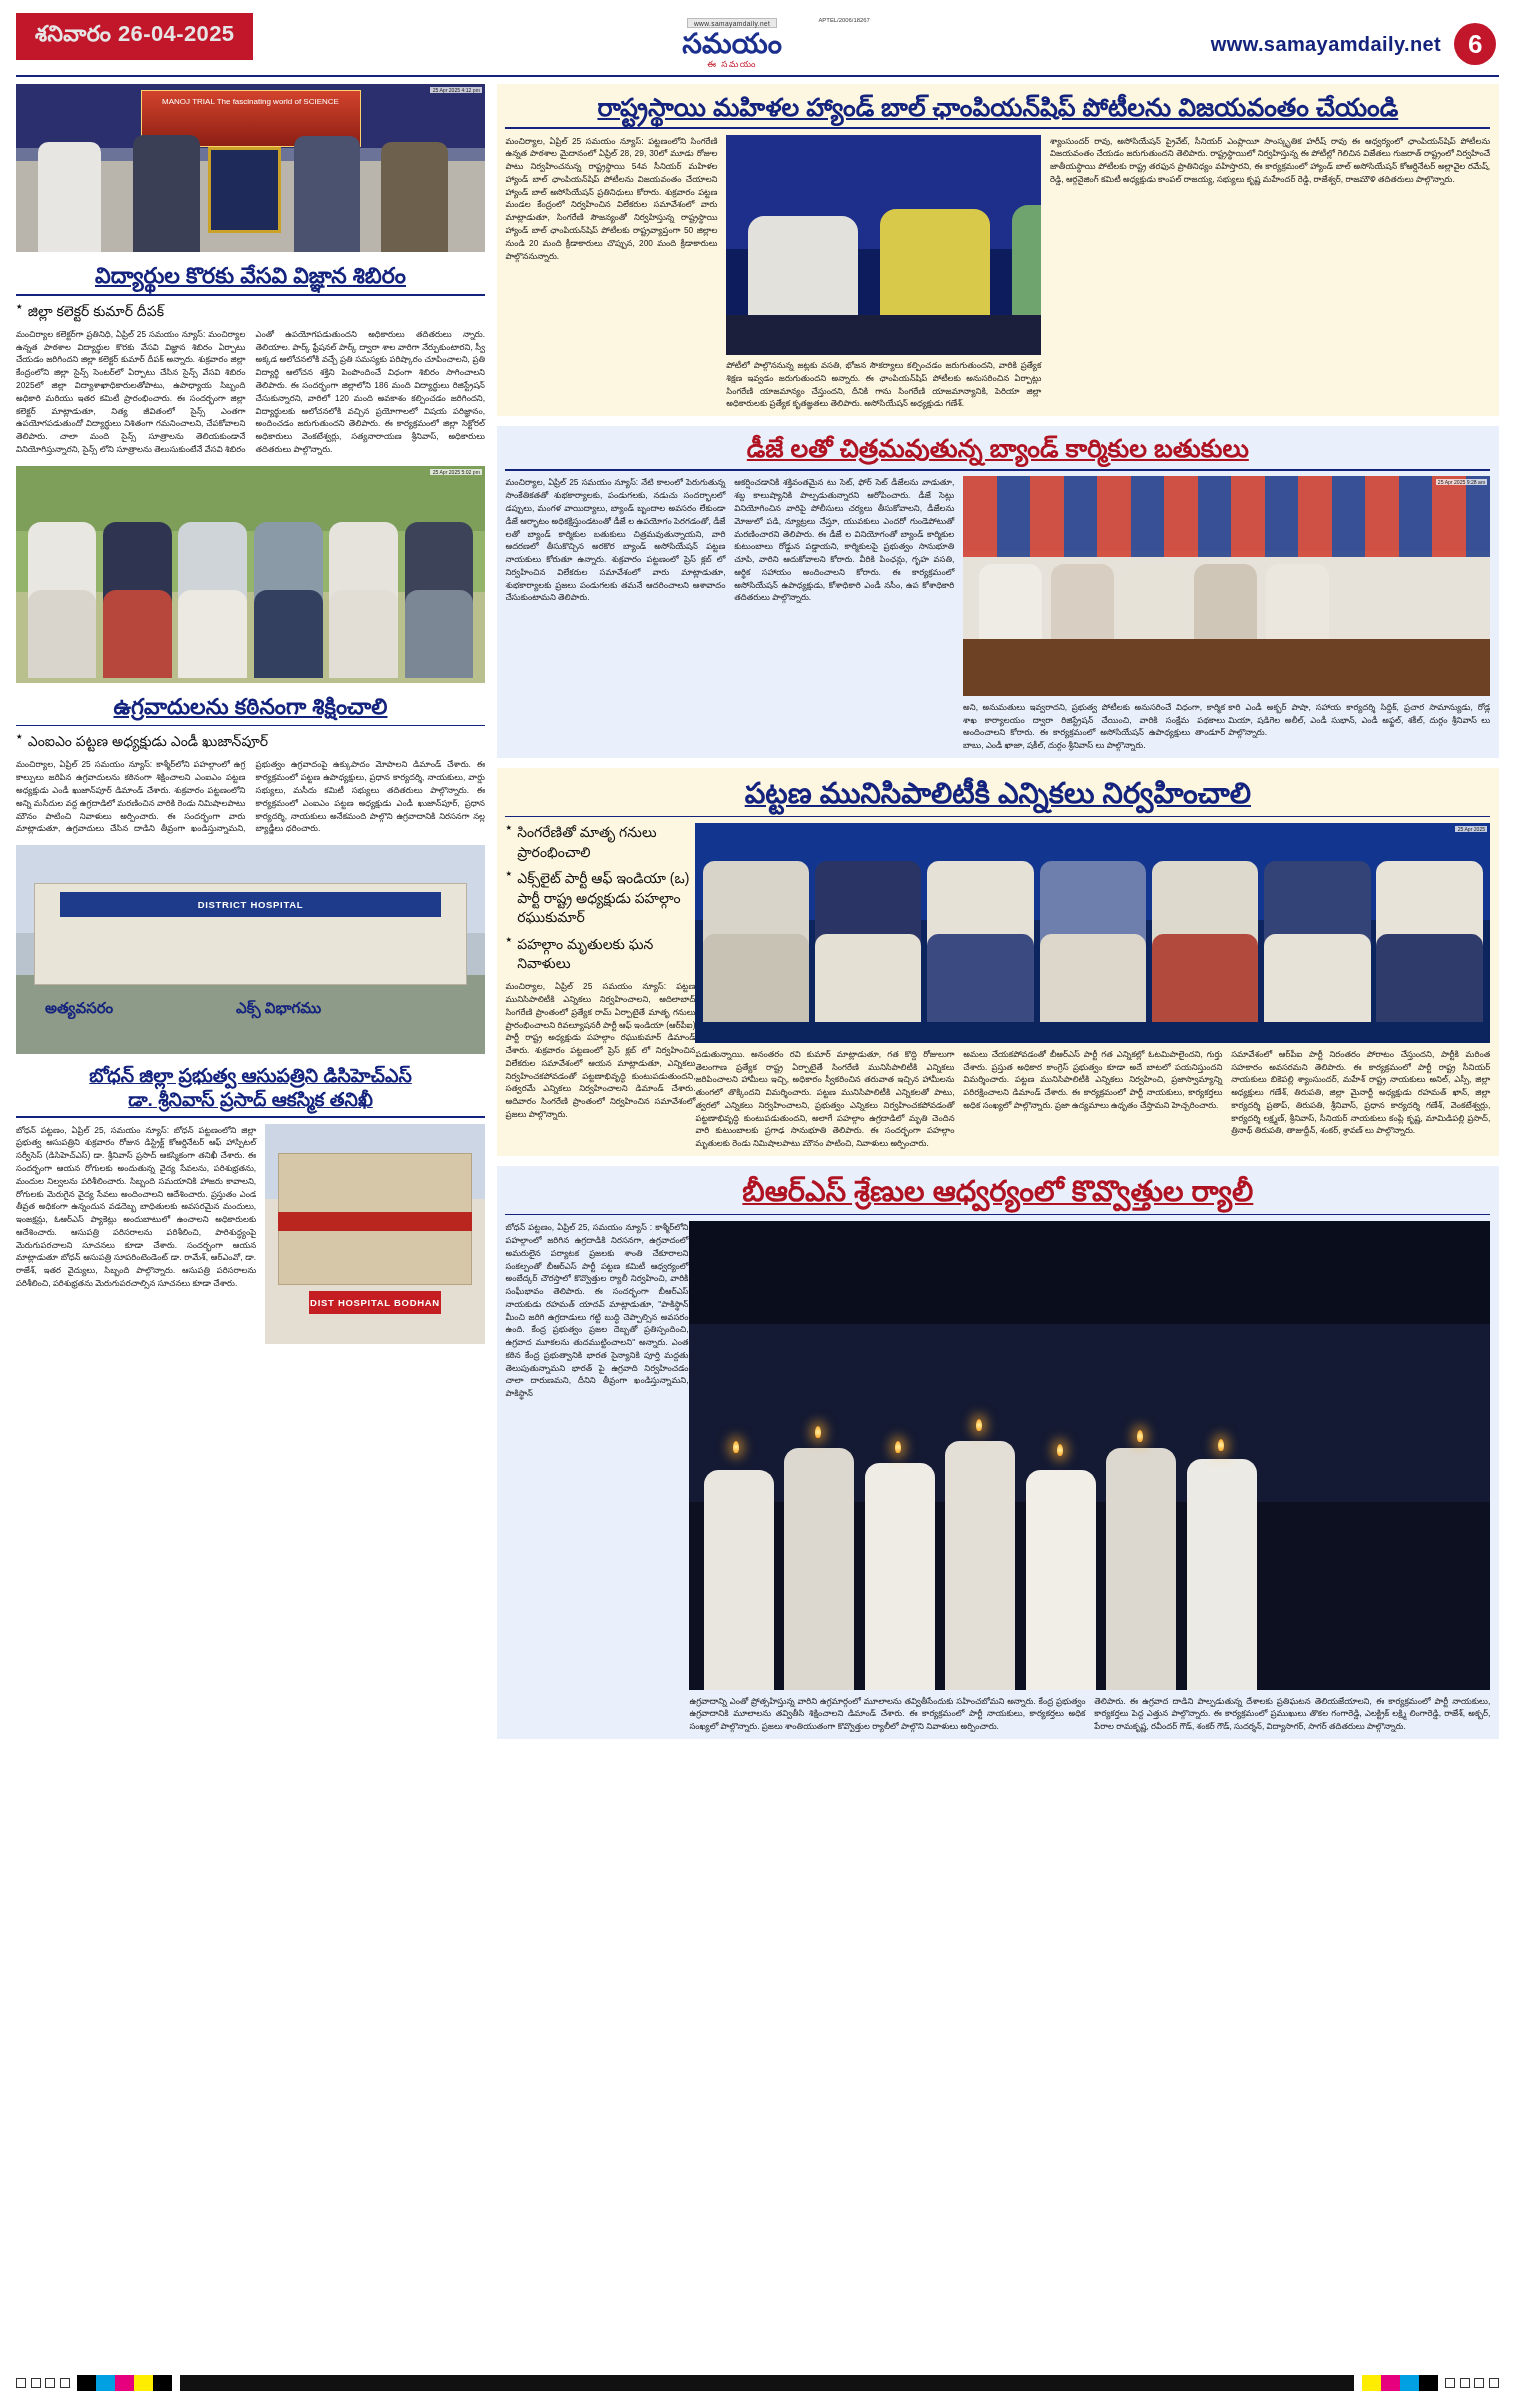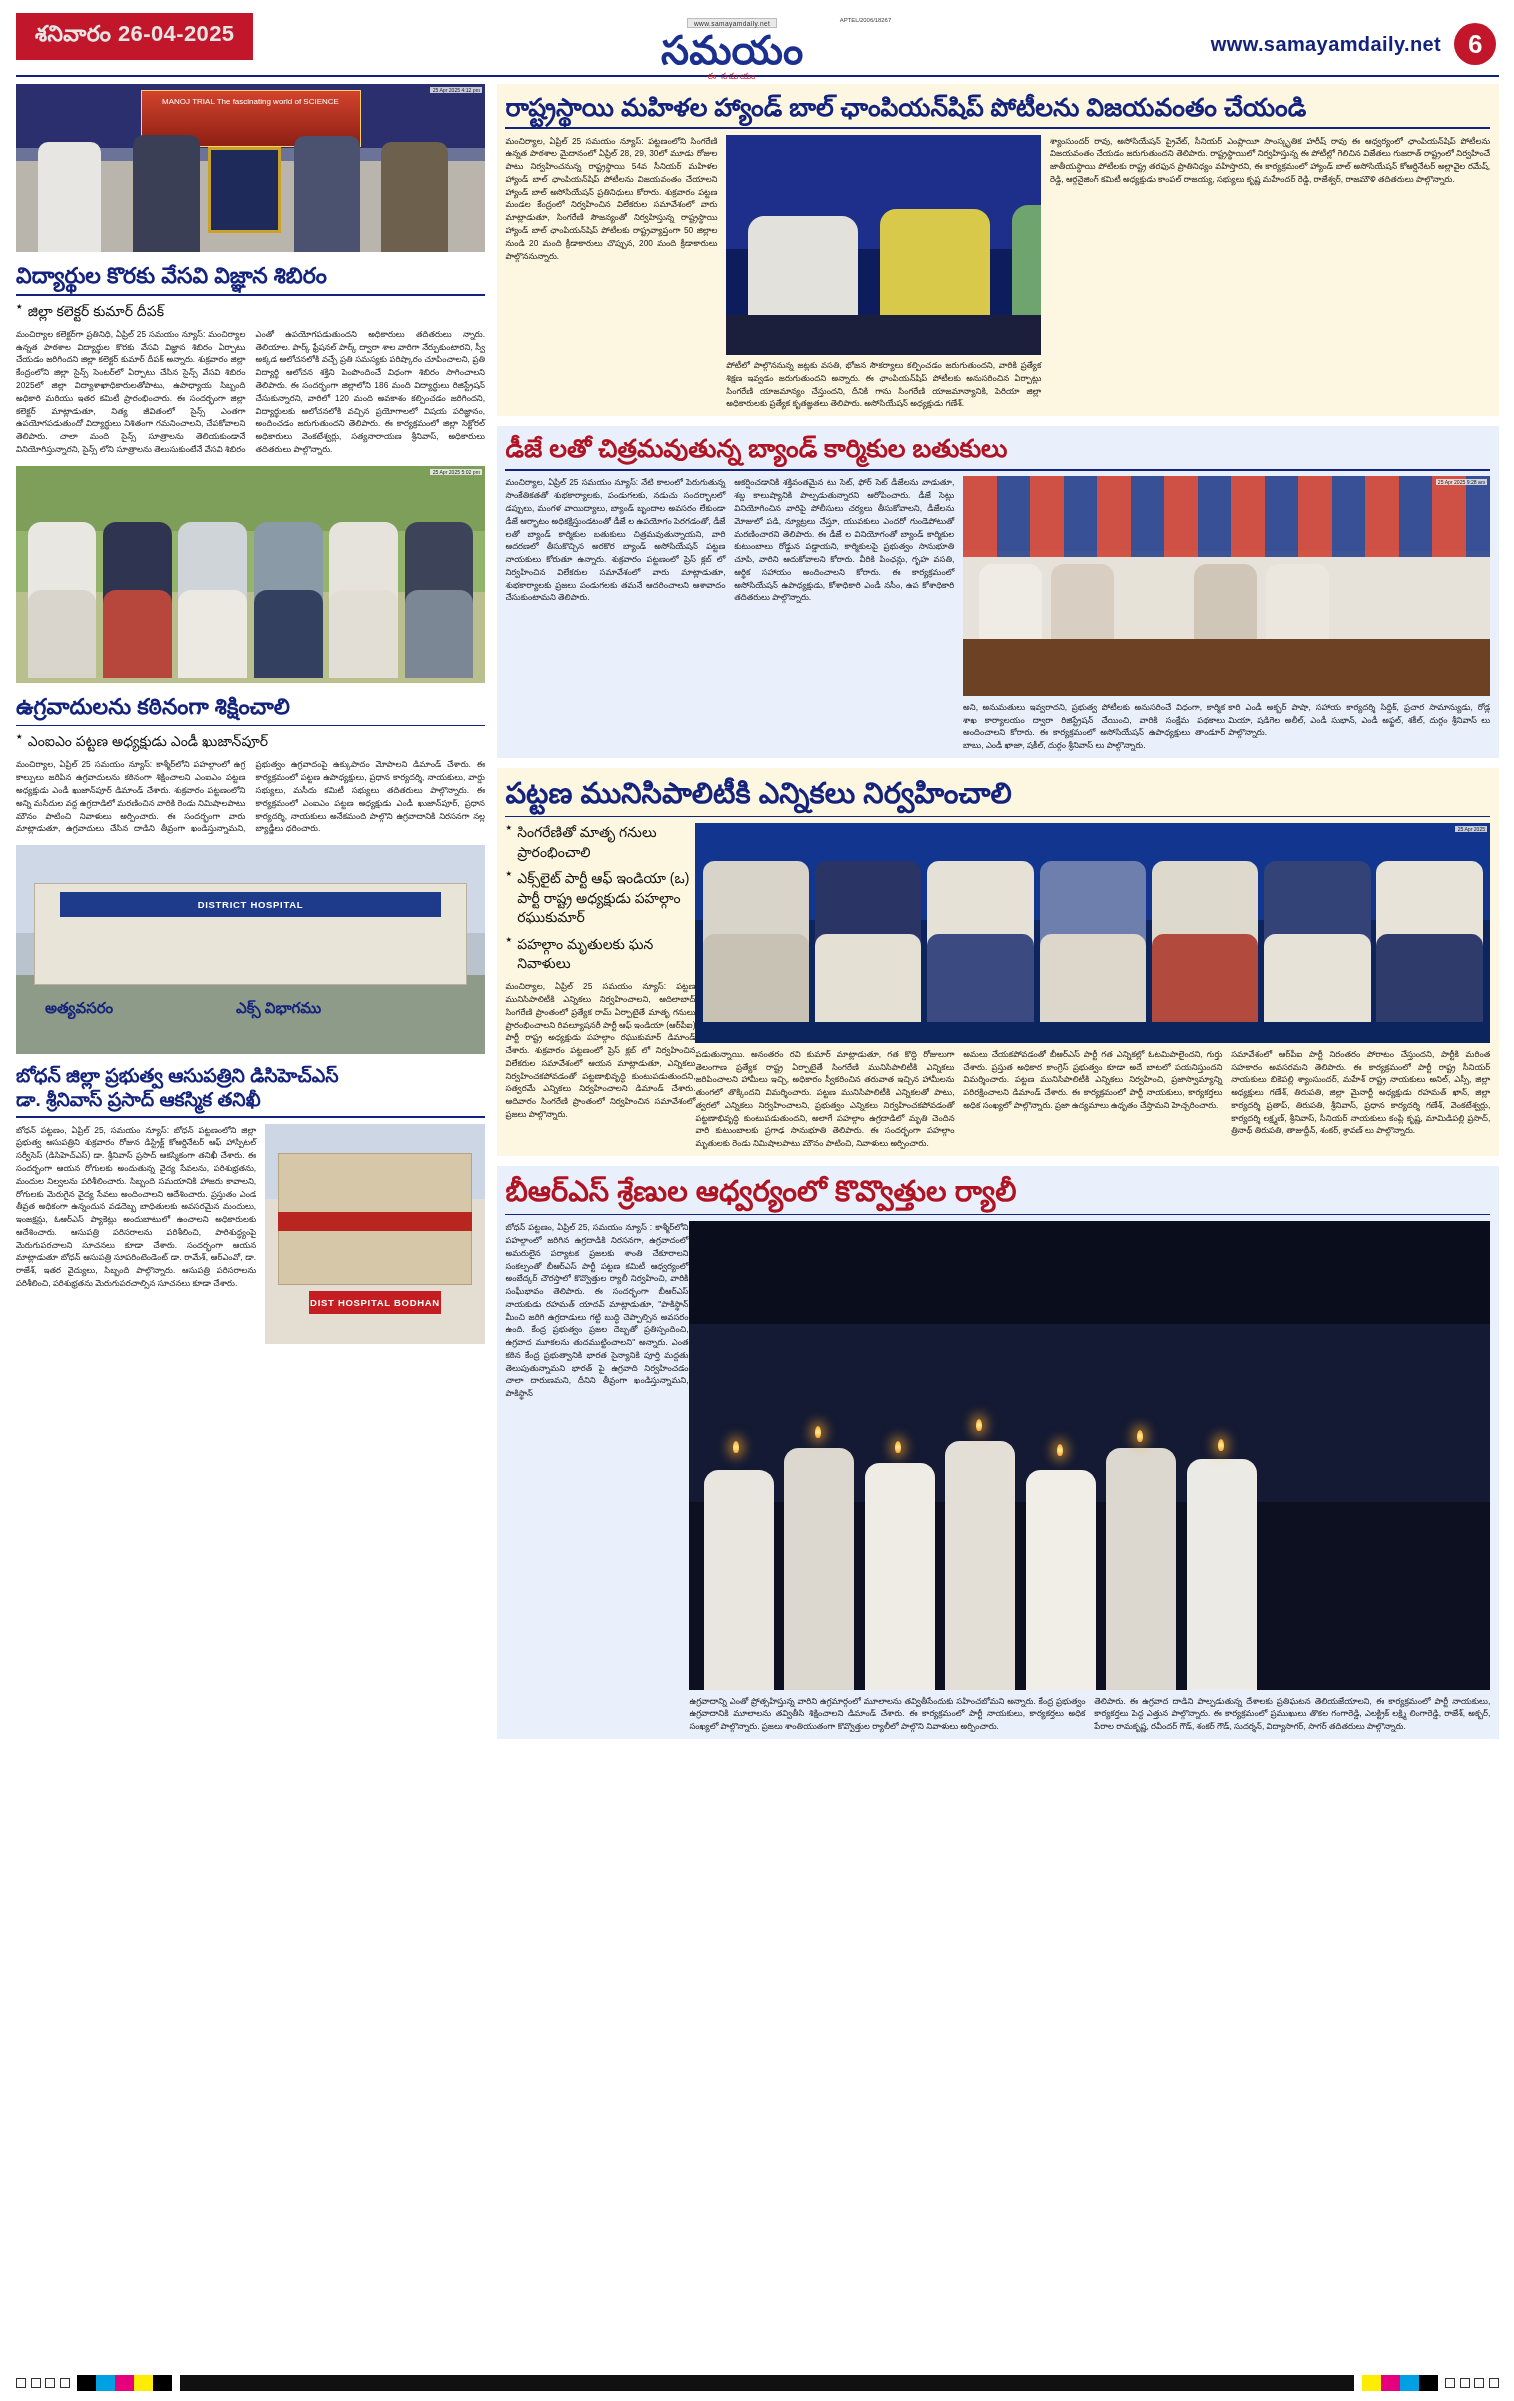--- a/index.html
+++ b/index.html
@@ -32,21 +32,21 @@
     flex:1; display:flex; align-items:flex-start; justify-content:center;
     padding-top:1.5px; position:relative;
   }
   .logo-wrap { text-align:center; position:relative; }
   .logo-strip {
     font-size:6.6px; color:#333; background:#e9e9e9;
     border:0.7px solid #bbb; padding:0.7px 5.9px; display:inline-block;
     letter-spacing:0.4px;
   }
   .logo-main {
-    font-size:40px; font-weight:bold; color:#1b2f8f;
+    font-size:28px; font-weight:bold; color:#1b2f8f;
     line-height:1.0; margin-top:1.5px;
   }
   .logo-sub {
     font-size:8.8px; color:#c2172a; letter-spacing:1.5px; margin-top:1.5px;
   }
   .logo-edition {
     position:absolute; right:-88px; top:2.9px;
     font-size:5.9px; color:#444; text-align:right; line-height:1.3;
   }
   .mast-right {
@@ -67,22 +67,23 @@
   
   .grid {
     display:flex; gap:11.7px;
     height:1576px;
   }
   .col-left { width:469px; display:flex; flex-direction:column; gap:10.2px; }
   .col-right { flex:1; display:flex; flex-direction:column; gap:10.2px; }
 
   
   .headline {
-    color:#14237e; font-weight:bold; text-align:left;
+    color:#14237e; font-weight:bold; text-align:center;
     line-height:1.25;
+    text-decoration:underline;
   }
   .hl-xl { font-size:29px; }
   .hl-lg { font-size:25px; }
   .hl-md { font-size:22px; }
   .hl-sm { font-size:19px; }
   .hl-red { color:#b01423; }
 
   .rule { height:1.5px; background:#14237e; margin:4.4px 0 5.9px 0; }
 
   .body-text {

